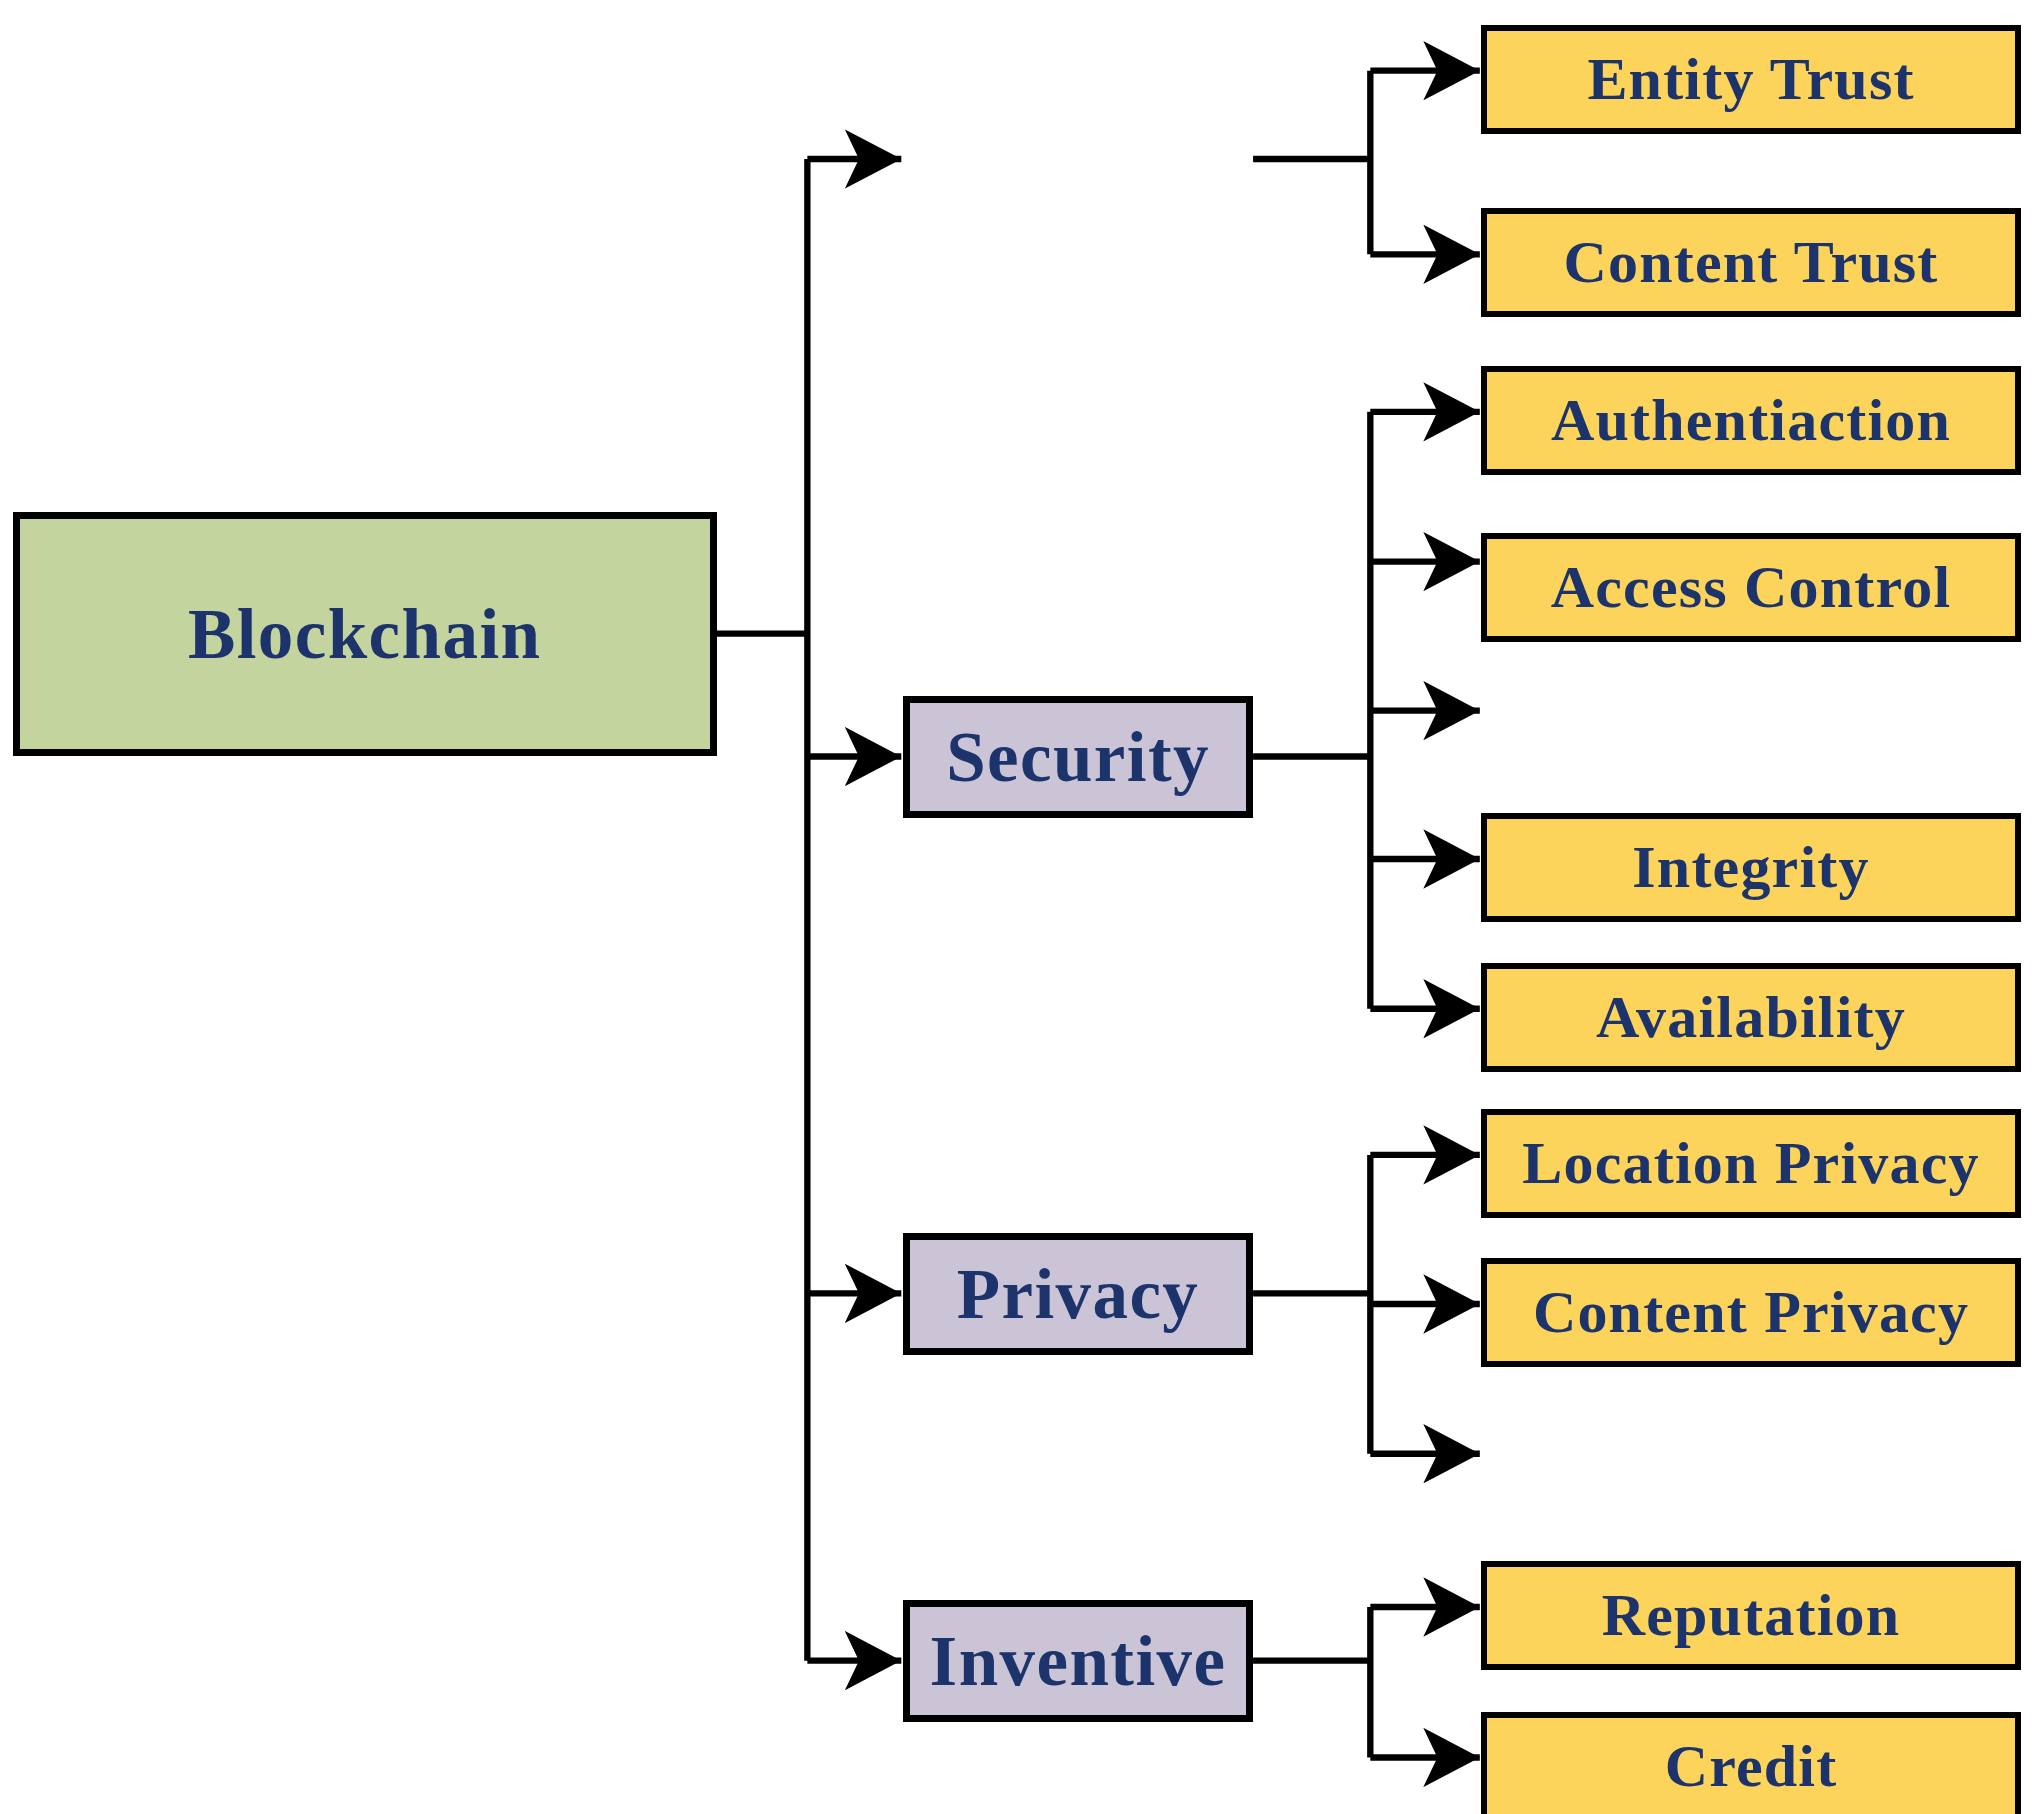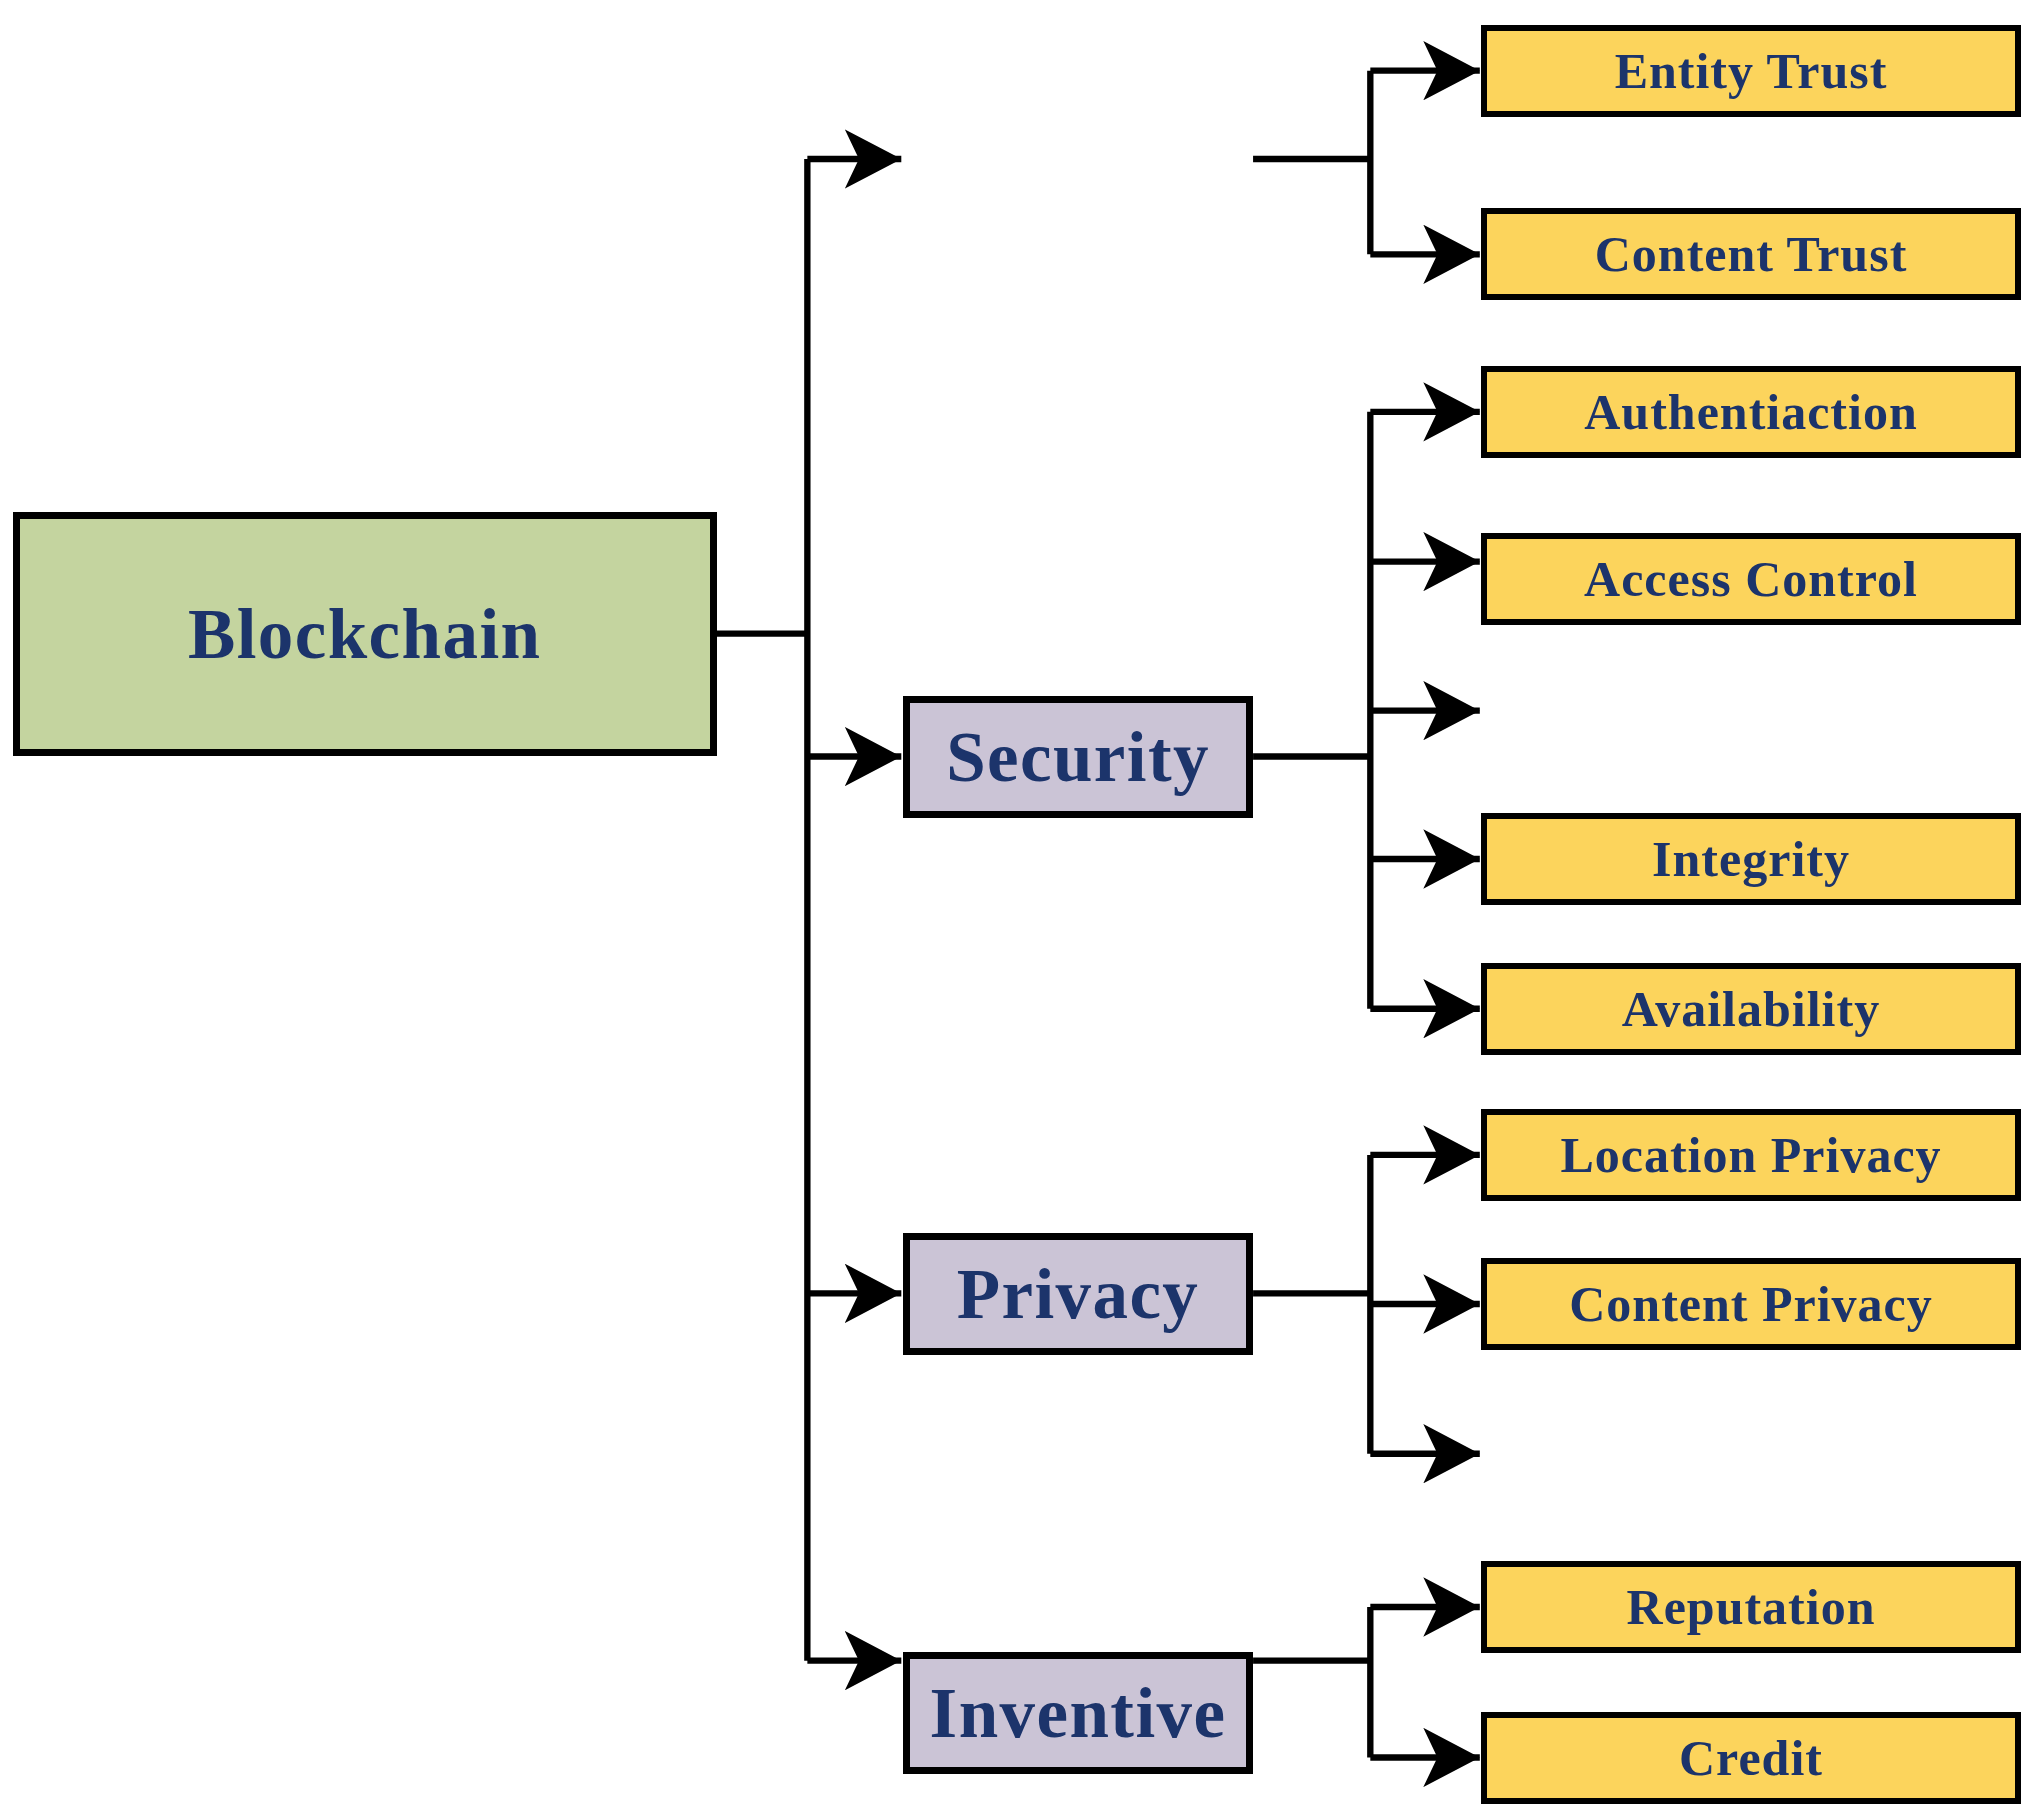--- a/index.html
+++ b/index.html
@@ -51,23 +51,23 @@
     align-items: center;
   }
   .node-branch {
     left: 903px;
     width: 350px; height: 122px;
     background: var(--branch-fill);
     font-size: 71px;
   }
   .node-child {
     left: 1481px;
-    width: 540px; height: 92px;
+    width: 540px; height: 109px;
     background: var(--child-fill);
-    font-size: 50px;
+    font-size: 60px;
     border-width: 6.4px;
   }
 </style>
 </head>
 <body>
 
 <div class="canvas">
 
   <svg class="connectors" viewBox="0 0 2881 2568" xmlns="http://www.w3.org/2000/svg">
     <defs>
@@ -113,21 +113,21 @@
       <div>Blockchain</div>
     </div>
   </div>
 
   <div class="node node-branch" style="top:696px">
       <span>Security</span>
     </div>
   <div class="node node-branch" style="top:1233px">
       <span>Privacy</span>
     </div>
-  <div class="node node-branch" style="top:1652px">
+  <div class="node node-branch" style="top:1600px">
       <span>Inventive</span>
     </div>
 
   <div class="node node-child" style="top:25px">
       <span>Entity Trust</span>
     </div>
   <div class="node node-child" style="top:208px">
       <span>Content Trust</span>
     </div>
   <div class="node node-child" style="top:366px">

